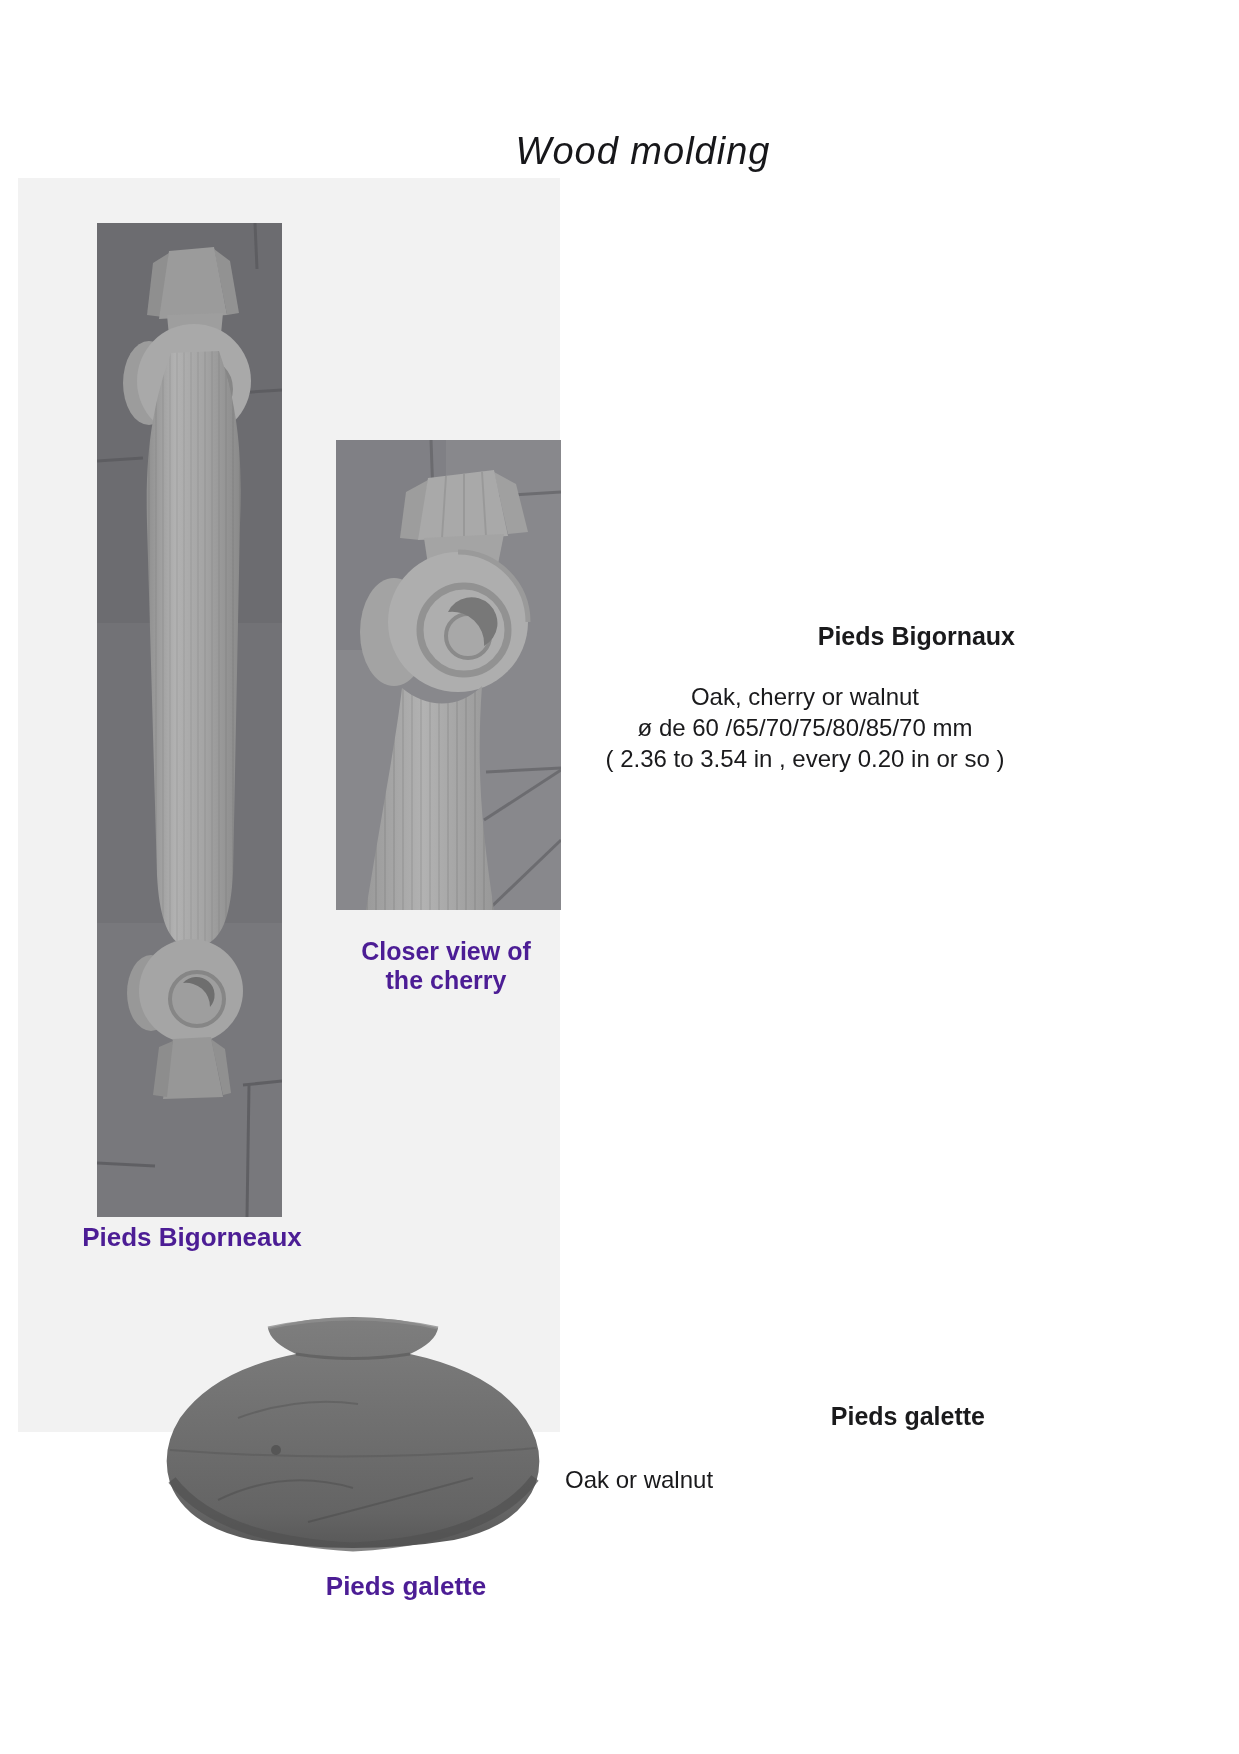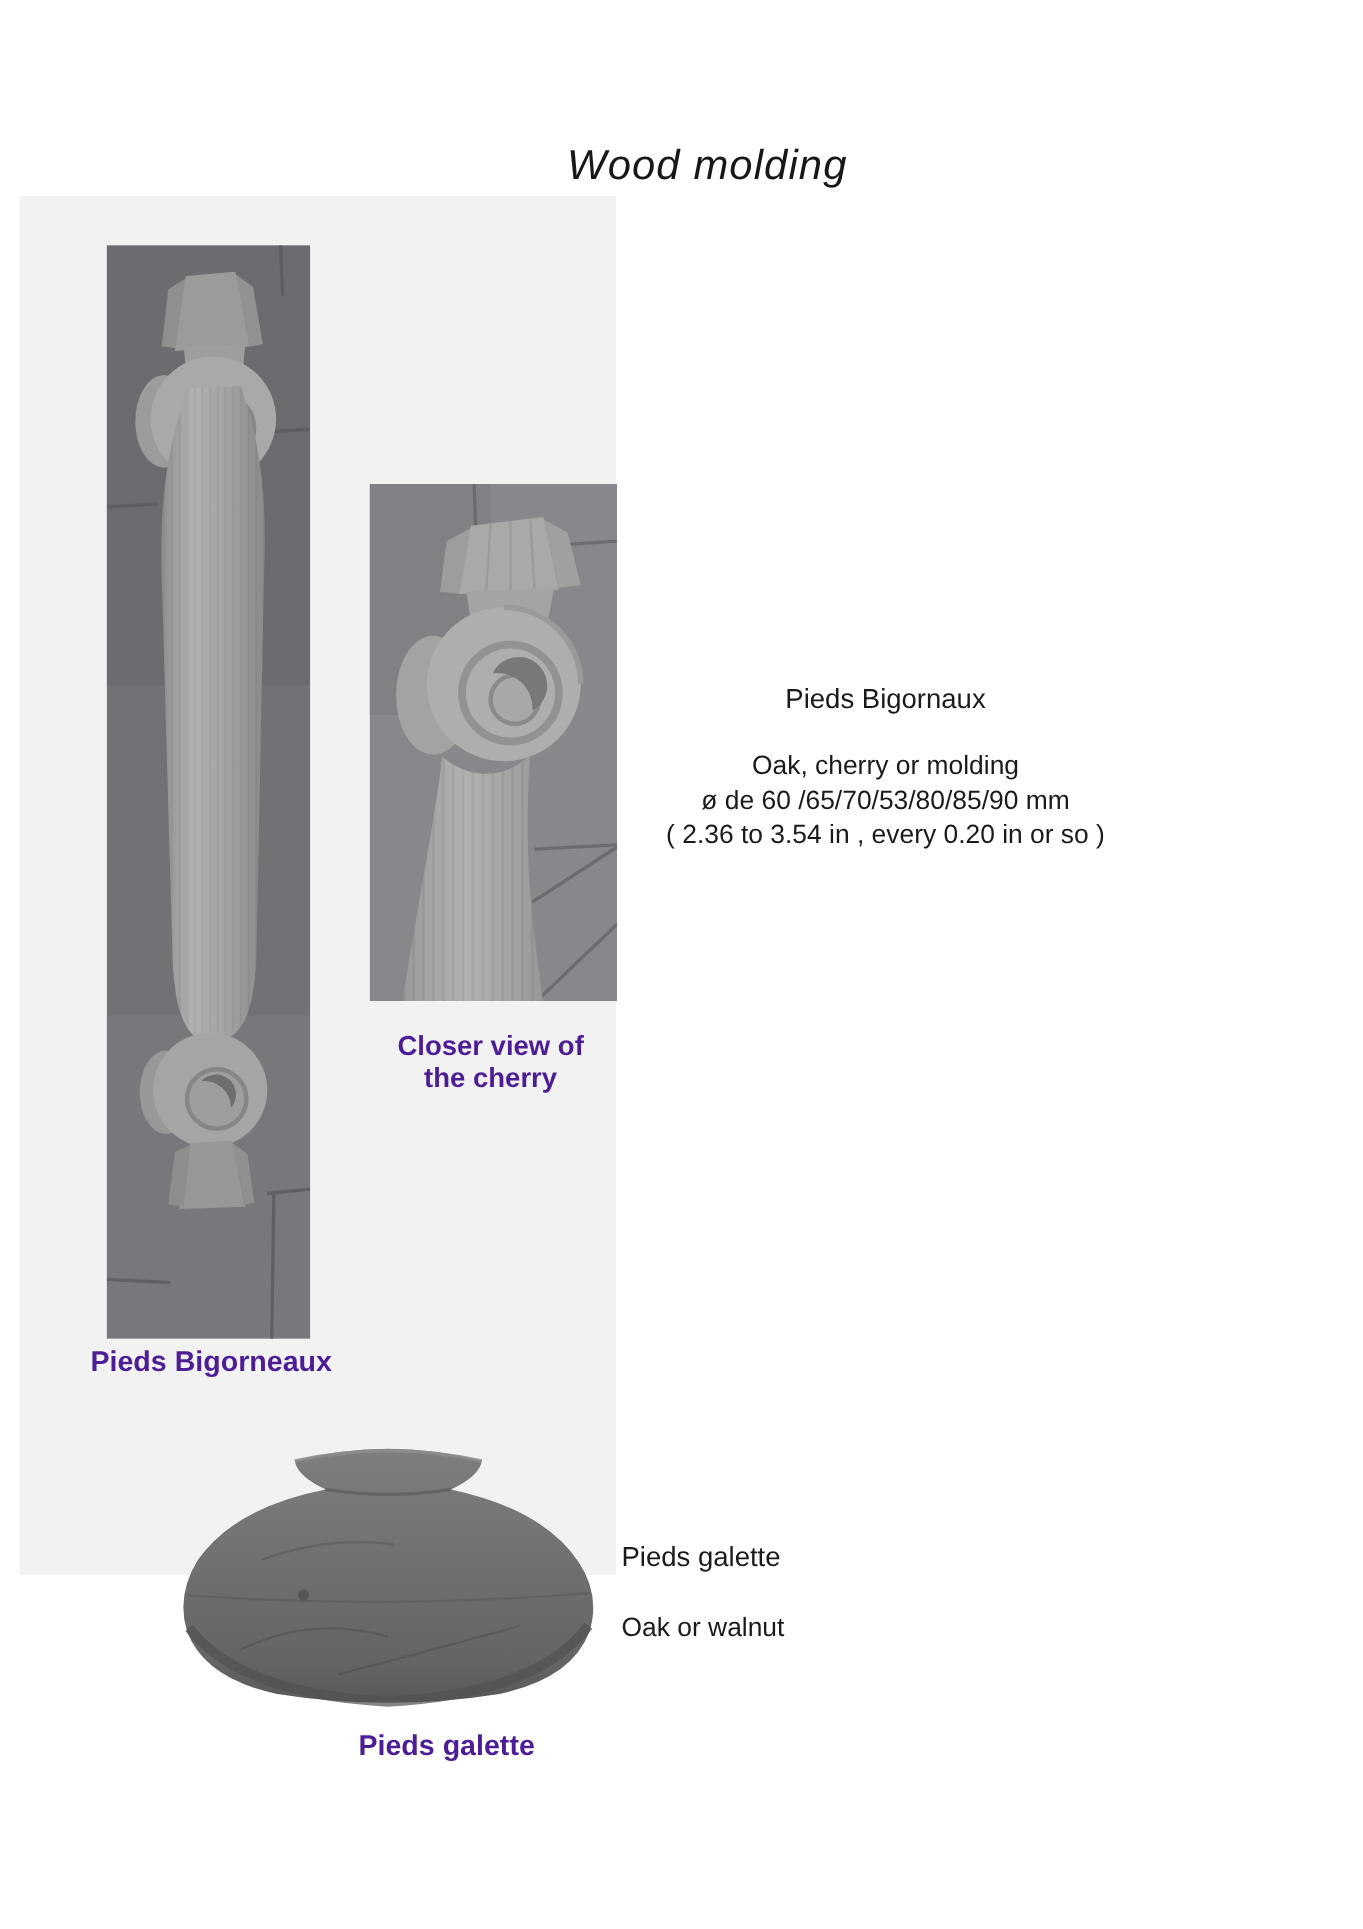--- a/index.html
+++ b/index.html
@@ -28,21 +28,21 @@
   .caption{
     position:absolute;font-weight:bold;font-size:25px;line-height:29px;
     color:#4c1d95;text-align:center;
   }
   .caption-closer{left:316px;top:937px;width:260px;}
   .caption-tall{left:77px;top:1223px;width:230px;font-size:26px;}
   .caption-galette{left:276px;top:1572px;width:260px;font-size:26px;}
   .spec-block{position:absolute;}
   .spec-block-1{left:595px;top:623px;width:420px;text-align:center;}
   .spec-block-2{left:565px;top:1403px;width:420px;text-align:left;}
-  .spec-heading{font-weight:normal;font-size:25px;line-height:27px;margin:0 0 31px 0;}
+  .spec-heading{font-weight:bold;font-size:25px;line-height:27px;margin:0 0 31px 0;text-align:right;}
   .spec-block-2 .spec-heading{margin-bottom:35px;}
   .spec-line{font-size:24px;line-height:31px;}
   .spec-block-2 .spec-line{line-height:29px;margin-top:19px;}
 </style>
 </head>
 <body>
 
 <div class="page">
 
   <div class="gray-panel"></div>
@@ -166,22 +166,22 @@
     <div>Closer view of</div>
     <div>the cherry</div>
   </div>
 
   <div class="caption caption-tall">Pieds Bigorneaux</div>
 
   <div class="caption caption-galette">Pieds galette</div>
 
   <div class="spec-block spec-block-1">
     <div class="spec-heading">Pieds Bigornaux</div>
-    <div class="spec-line">Oak, cherry or molding</div>
-    <div class="spec-line">ø de 60 /65/70/53/80/85/90 mm</div>
+    <div class="spec-line">Oak, cherry or walnut</div>
+    <div class="spec-line">ø de 60 /65/70/75/80/85/70 mm</div>
     <div class="spec-line">( 2.36 to 3.54 in , every 0.20 in or so )</div>
   </div>
 
   <div class="spec-block spec-block-2">
     <div class="spec-heading">Pieds galette</div>
     <div class="spec-line">Oak or walnut</div>
   </div>
 
 </div>
 

